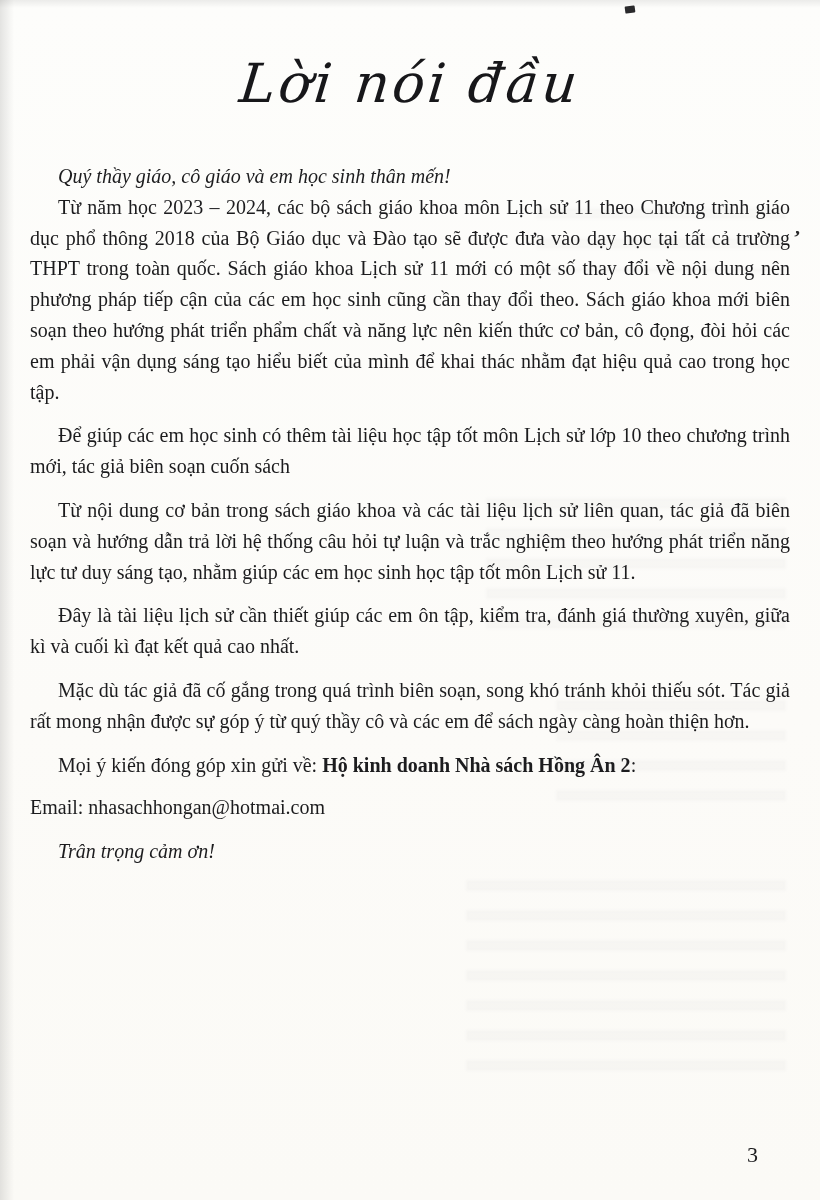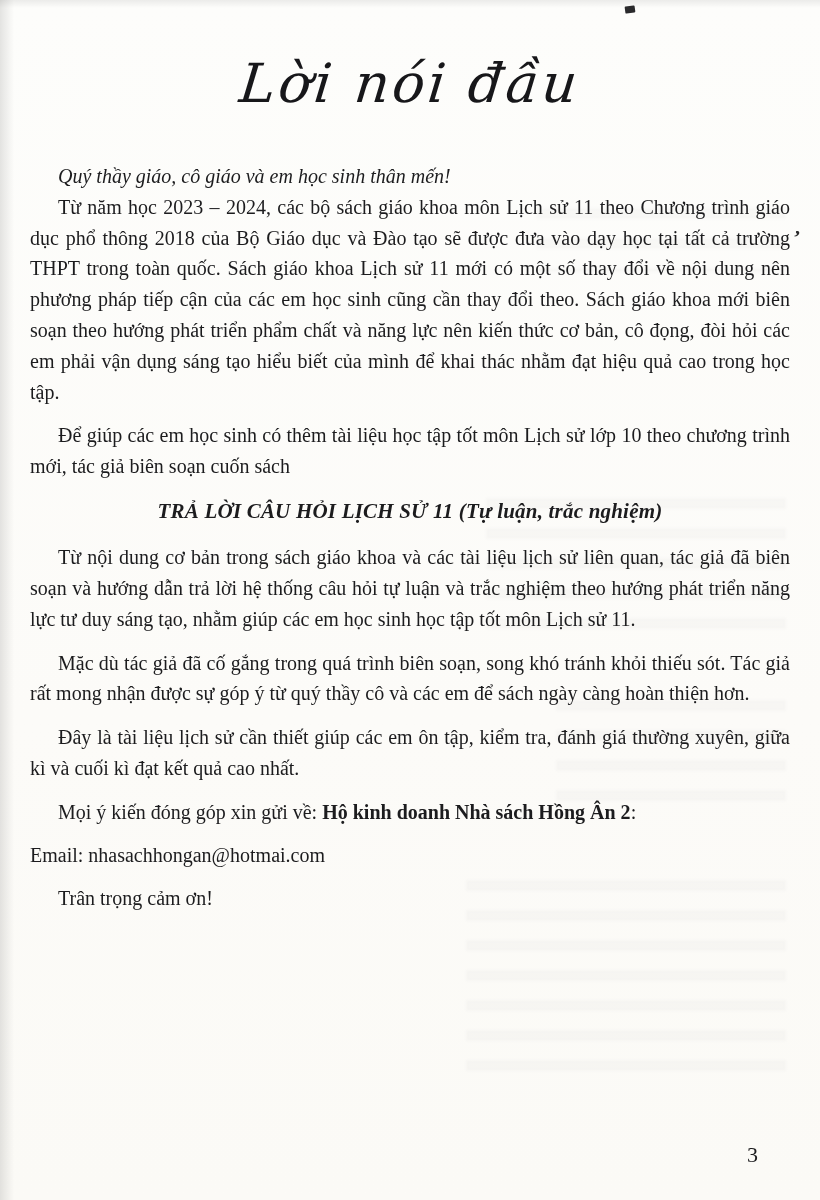--- a/index.html
+++ b/index.html
@@ -87,21 +87,21 @@
     font-weight: bold;
     font-style: italic;
     font-size: 21px;
     margin: 4px 0 15px 0;
     letter-spacing: 0.2px;
   }
   .contact-line { text-indent: 28px; margin-bottom: 12px; }
   .contact-line strong { font-weight: bold; }
   .address-line { text-align: center; margin-bottom: 11px; }
   .email-line { margin-bottom: 13px; }
-  .thanks-line { text-indent: 28px; margin-bottom: 16px; }
+  .thanks-line { font-style: italic; text-indent: 28px; margin-bottom: 16px; }
   .signature-line {
     text-align: right;
     padding-right: 110px;
     font-weight: bold;
     letter-spacing: 1px;
     margin-top: 6px;
   }
   .page-number {
     position: absolute;
     right: 62px;
@@ -127,27 +127,26 @@
   <h1 class="script-title">Lời nói đầu</h1>
 
   <div class="body-text">
 
     <p class="greeting">Quý thầy giáo, cô giáo và em học sinh thân mến!</p>
 
     <p class="para">Từ năm học 2023 – 2024, các bộ sách giáo khoa môn Lịch sử 11 theo Chương trình giáo dục phổ thông 2018 của Bộ Giáo dục và Đào tạo sẽ được đưa vào dạy học tại tất cả trường THPT trong toàn quốc. Sách giáo khoa Lịch sử 11 mới có một số thay đổi về nội dung nên phương pháp tiếp cận của các em học sinh cũng cần thay đổi theo. Sách giáo khoa mới biên soạn theo hướng phát triển phẩm chất và năng lực nên kiến thức cơ bản, cô đọng, đòi hỏi các em phải vận dụng sáng tạo hiểu biết của mình để khai thác nhằm đạt hiệu quả cao trong học tập.</p>
 
     <p class="para">Để giúp các em học sinh có thêm tài liệu học tập tốt môn Lịch sử lớp 10 theo chương trình mới, tác giả biên soạn cuốn sách</p>
 
-    <p class="book-title">TRẢ LỜI CÂU HỎI LỊCH SỬ 11 (Tự luận, trắc nghiệm)</p>
 
     <p class="para">Từ nội dung cơ bản trong sách giáo khoa và các tài liệu lịch sử liên quan, tác giả đã biên soạn và hướng dẫn trả lời hệ thống câu hỏi tự luận và trắc nghiệm theo hướng phát triển năng lực tư duy sáng tạo, nhằm giúp các em học sinh học tập tốt môn Lịch sử 11.</p>
 
+    <p class="para">Đây là tài liệu lịch sử cần thiết giúp các em ôn tập, kiểm tra, đánh giá thường xuyên, giữa kì và cuối kì đạt kết quả cao nhất.</p>
+
     <p class="para">Mặc dù tác giả đã cố gắng trong quá trình biên soạn, song khó tránh khỏi thiếu sót. Tác giả rất mong nhận được sự góp ý từ quý thầy cô và các em để sách ngày càng hoàn thiện hơn.</p>
-
-    <p class="para">Đây là tài liệu lịch sử cần thiết giúp các em ôn tập, kiểm tra, đánh giá thường xuyên, giữa kì và cuối kì đạt kết quả cao nhất.</p>
 
     <p class="contact-line"><span>Mọi ý kiến đóng góp xin gửi về: </span><strong>Hộ kinh doanh Nhà sách Hồng Ân 2</strong><span>:</span></p>
 
 
     <p class="email-line">Email: nhasachhongan@hotmai.com</p>
 
     <p class="thanks-line">Trân trọng cảm ơn!</p>
 
 
   </div>

